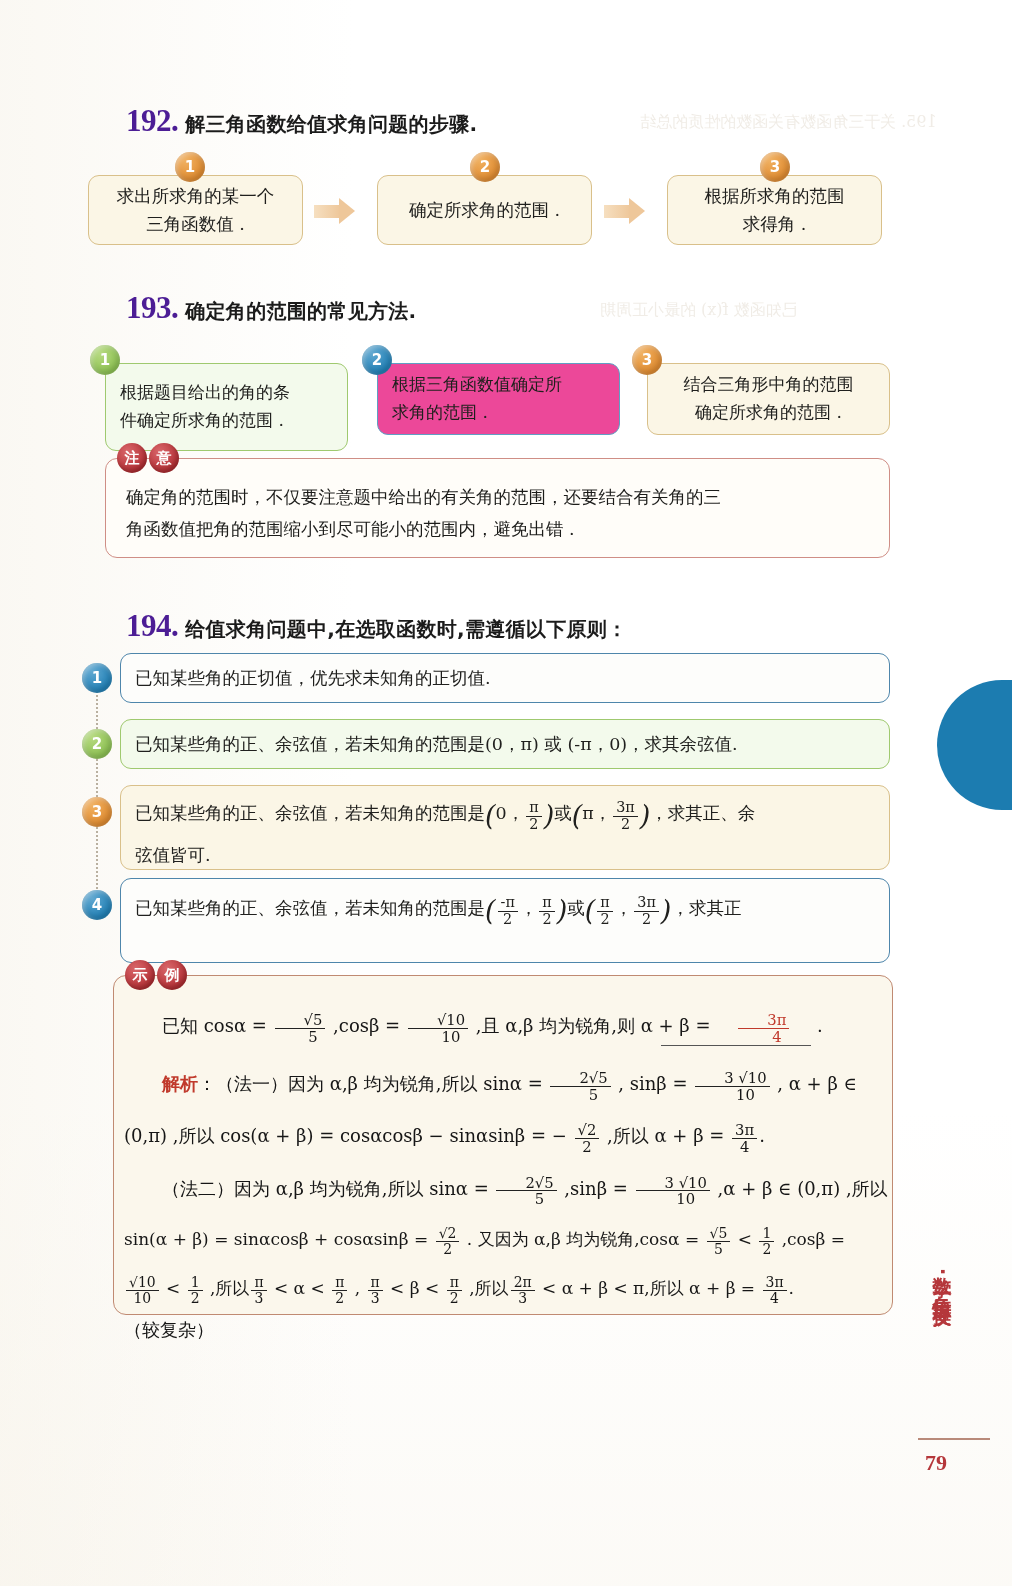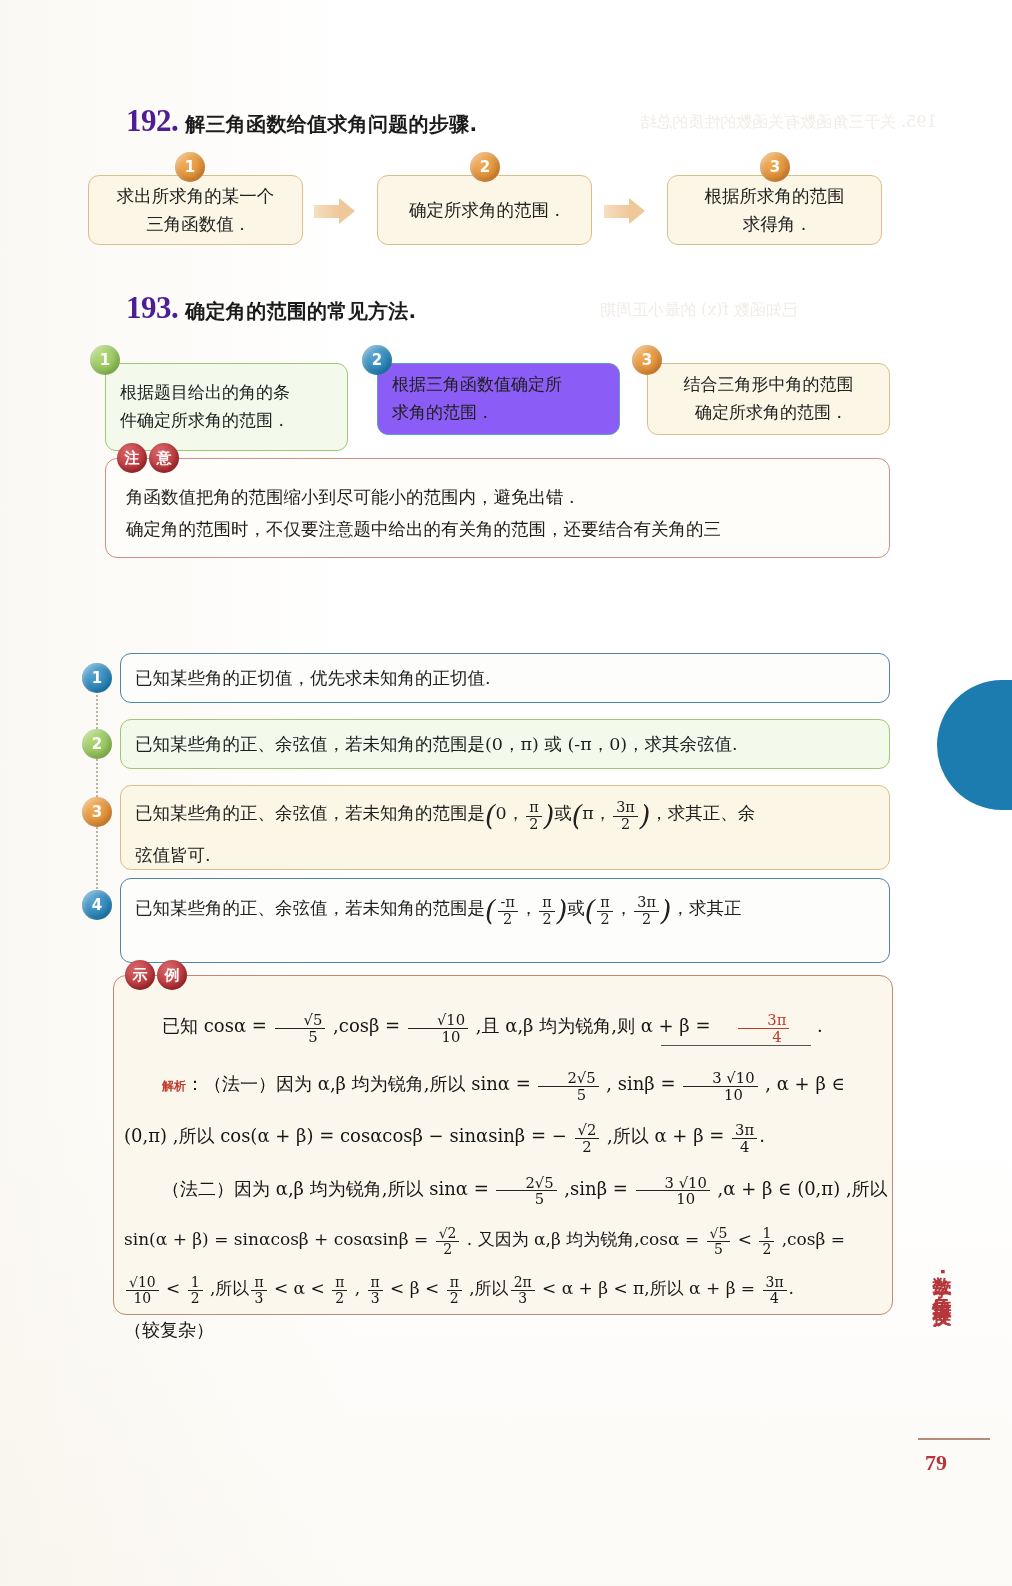--- a/index.html
+++ b/index.html
@@ -43,21 +43,21 @@
     border:1.6px solid #d9bf85;
     background:#fbf6e6;
     font-family:"DejaVu Serif", serif;
     font-size:17.5px;
     color:#20201e;
     line-height:1.62;
     padding:12px 14px;
   }
   .ibox.cream { background:#fbf6e6; border-color:#d9c08a;align-items:center; }
   .ibox.green { background:#f3faec; border-color:#9fc96f; }
-  .ibox.blue  { background:#8b5cf6; border-color:#5f9fc4; }
+  .ibox.blue  { background:#ec4899; border-color:#5f9fc4; }
   .ibox.white-blue { background:#fdfdfb; border-color:#4e86ab; }
 
   
   .badge{
     position:absolute; border-radius:50%;
     color:#fff; font-family:"DejaVu Sans", sans-serif;
     font-weight:700; text-align:center;
     display:flex; align-items:center; justify-content:center;
     box-shadow:inset -2px -3px 6px rgba(0,0,0,.18), inset 2px 2px 5px rgba(255,255,255,.45);
   }
@@ -105,21 +105,21 @@
     position:absolute;
     border:1.7px solid #c08a72;
     border-radius:13px;
     background:#fbf7ec;
     padding:24px 22px 16px 22px;
     font-family:"DejaVu Serif", serif;
     color:#161616;
   }
   .ex-line{ font-size:18px; line-height:2.9; white-space:nowrap; }
   .ex-line.indent{ text-indent:26px; }
-  .jx{ color:#c0392b; font-weight:700; font-family:Liberation Serif, serif; font-size:12px;}
+  .jx{ color:#c0392b; font-weight:700; font-family:Liberation Serif, serif; font-size:18px;}
 
   
   .frac{ display:inline-block; vertical-align:-0.55em; text-align:center; margin:0 2px; line-height:1.08;}
   .frac .n{ display:block; font-size:.82em; padding:0 3px; border-bottom:1.2px solid #222; }
   .frac .d{ display:block; font-size:.82em; padding:0 3px; }
   .it{ font-style:italic; font-family:"DejaVu Serif", serif; }
 
   
   .dotline{
     position:absolute; width:0; border-left:2.4px dotted #b9b0a0;
@@ -210,28 +210,31 @@
   </div>
   <div class="badge blue" style="left:362px; top:345px; width:30px; height:30px; font-size:15px;">2</div>
 
   <div class="ibox cream" style="left:647px; top:363px; width:243px; height:72px; display:flex; flex-direction:column; justify-content:center; font-size:17px;">
     <div>结合三角形中角的范围</div>
     <div>确定所求角的范围 .</div>
   </div>
   <div class="badge orange" style="left:632px; top:345px; width:30px; height:30px; font-size:15px;">3</div>
 
   <div class="note-box" style="left:105px; top:458px; width:785px; height:100px;">
+    <div>确定角的范围时，不仅要注意题中给出的有关角的范围，还要结合有关角的三</div>
     <div>角函数值把角的范围缩小到尽可能小的范围内，避免出错 .</div>
-    <div>确定角的范围时，不仅要注意题中给出的有关角的范围，还要结合有关角的三</div>
   </div>
   <div class="lbl-badge" style="left:117px; top:443px;">
     <span class="c">注</span>
     <span class="c">意</span>
   </div>
 
+  <div class="sec-head" style="left:126px; top:608px;">
+    <span class="sec-num">194.</span><span class="sec-title">给值求角问题中,在选取函数时,需遵循以下原则：</span>
+  </div>
 
   <div class="dotline" style="left:96px; top:680px; height:232px;"></div>
 
   <div class="ibox white-blue" style="left:120px; top:653px; width:770px; height:50px; display:flex; align-items:center;">
     <div>已知某些角的正切值，优先求未知角的正切值.</div>
   </div>
   <div class="badge blue" style="left:82px; top:663px; width:30px; height:30px; font-size:15px;">1</div>
 
   <div class="ibox green" style="left:120px; top:719px; width:770px; height:50px; display:flex; align-items:center;">
     <div>已知某些角的正、余弦值，若未知角的范围是(0，π) 或 (-π，0)，求其余弦值.</div>

